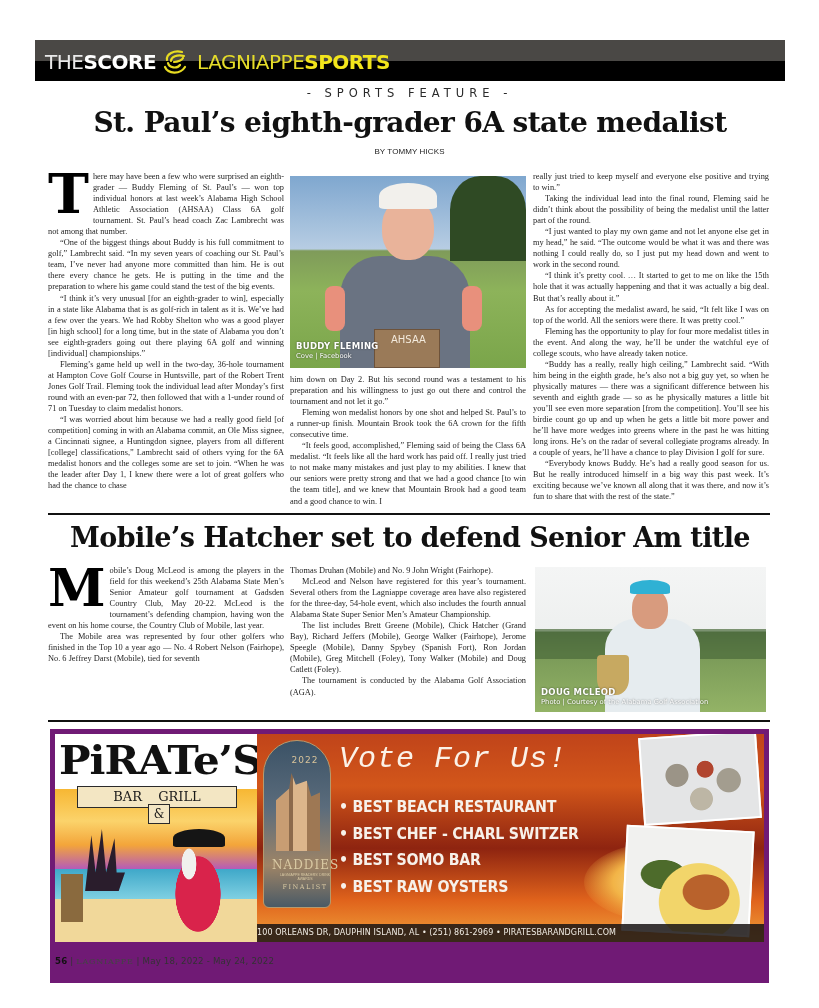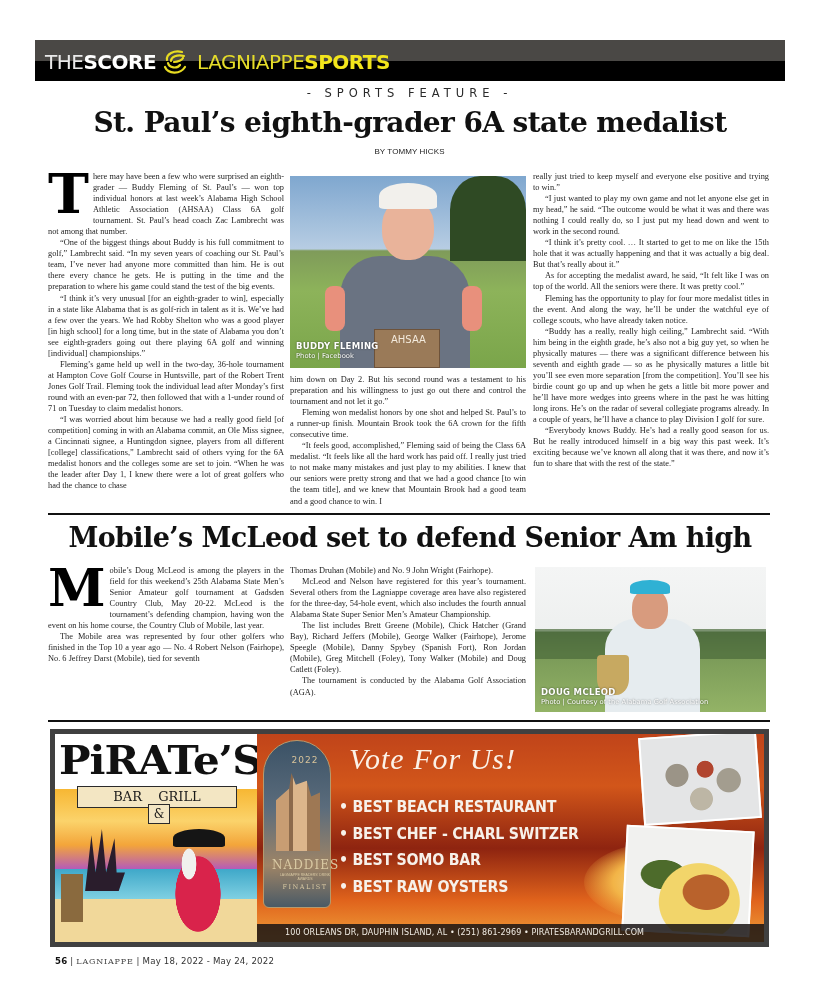--- a/index.html
+++ b/index.html
@@ -34,36 +34,36 @@
   .dropcap.m { font-size: 52px; line-height: 44px; height: 44px; margin-top: 1px; }
 
   .photo { position: absolute; overflow: hidden; }
   .photo .cap { position: absolute; left: 6px; font-family: "DejaVu Sans", sans-serif; color: #fff; text-shadow: 0 0 2px rgba(0,0,0,0.6); }
   .photo .cap .name { font-size: 8.5px; font-weight: bold; letter-spacing: 0.3px; display: block; }
   .photo .cap .credit { font-size: 6.8px; display: block; margin-top: 1px; }
 
   .rule { position: absolute; height: 1.6px; background: #111; }
 
   
-  .ad { position: absolute; left: 50px; top: 729px; width: 719px; height: 218px; background: #404040; padding: 5px; }
+  .ad { position: absolute; left: 50px; top: 729px; width: 719px; height: 254px; background: #701a75; padding: 5px; }
   .ad-inner { position: relative; width: 100%; height: 100%; overflow: hidden; }
   .ad-logo-panel { position: absolute; left: 0; top: 0; width: 202px; height: 208px; background: #fff; overflow: hidden; }
   .ad-main { position: absolute; left: 202px; top: 0; width: 507px; height: 208px; background: linear-gradient(180deg, #c0441a 0%, #d2561a 25%, #8e2410 55%, #e0631c 80%, #f0a13a 100%); overflow: hidden; }
   .ad-main .glow { position: absolute; right: 20px; bottom: 20px; width: 160px; height: 80px; border-radius: 50%; background: radial-gradient(ellipse, #f7e5a4 0%, #f2b447 45%, rgba(240,150,40,0) 75%); }
   .ad-badge { position: absolute; left: 6px; top: 6px; width: 68px; height: 168px; border-radius: 34px 34px 6px 6px; background: linear-gradient(180deg, #3b5266 0%, #5b6c7c 40%, #9e8466 75%, #4a5a66 100%); border: 1.5px solid #b59a6e; padding-left: 8px; }
   .ad-badge .year { position: absolute; top: 14px; width: 100%; text-align: center; font-family: "DejaVu Sans", sans-serif; font-size: 9px; color: #d8c39a; letter-spacing: 1px; }
   .ad-badge .towers { position: absolute; left: 12px; top: 32px; width: 44px; height: 78px; background: linear-gradient(90deg, #c89d73 0 30%, #8c6a4c 30% 38%, #dcb68c 38% 70%, #9e7854 70% 100%); clip-path: polygon(0 35%, 30% 20%, 35% 0, 45% 15%, 70% 10%, 80% 30%, 100% 25%, 100% 100%, 0 100%); }
   .ad-badge .naddies { position: absolute; top: 117px; width: 100%; text-align: center; font-family: "DejaVu Serif", serif; font-size: 12px; color: #d9c9a3; letter-spacing: 1px; }
   .ad-badge .sub { position: absolute; top: 132px; width: 100%; text-align: center; font-family: "Liberation Sans", sans-serif; font-size: 3.5px; color: #d9c9a3; }
   .ad-badge .finalist { position: absolute; top: 142px; width: 100%; text-align: center; font-family: "DejaVu Serif", serif; font-size: 6.5px; color: #d9c9a3; letter-spacing: 1.5px; }
-  .ad-vote { position: absolute; left: 92px; top: 8px; font-family: Liberation Serif, serif; font-style: italic; font-size: 30px; color: #fbf2e8; letter-spacing: 1px; }
+  .ad-vote { position: absolute; left: 82px; top: 8px; font-family: Liberation Mono, monospace; font-style: italic; font-size: 30px; color: #fbf2e8; letter-spacing: 1px; }
   .ad-list { position: absolute; left: 82px; top: 60px; list-style: none; }
   .ad-list li { font-family: "DejaVu Sans", sans-serif; font-weight: bold; font-size: 16.5px; line-height: 26.5px; color: #f7f1ea; letter-spacing: -0.3px; transform: scaleX(0.86); transform-origin: left; white-space: nowrap; }
   .ad-list li::before { content: "• "; }
-  .ad-footer { position: absolute; left: 0; bottom: 0; width: 100%; height: 18px; background: rgba(25,20,20,0.85); text-align: left; padding-left: 28px; font-family: "DejaVu Sans", sans-serif; font-size: 8px; line-height: 18px; color: #f0ece4; letter-spacing: 0.1px; white-space: nowrap; }
+  .ad-footer { position: absolute; left: 0; bottom: 0; width: 100%; height: 18px; background: rgba(25,20,20,0.85); text-align: left; font-family: "DejaVu Sans", sans-serif; font-size: 8px; line-height: 18px; color: #f0ece4; letter-spacing: 0.1px; white-space: nowrap; }
   .food1 { position: absolute; right: 5px; top: 0; width: 118px; height: 88px; background: radial-gradient(circle at 30% 45%, #9b9487 0 12%, transparent 13%), radial-gradient(circle at 55% 40%, #b1452f 0 10%, transparent 11%), radial-gradient(circle at 75% 55%, #a39d8f 0 12%, transparent 13%), radial-gradient(circle at 50% 75%, #bdb6a5 0 13%, transparent 14%), #e4e5e6; transform: rotate(-4deg); border: 2px solid #fff; }
   .food2 { position: absolute; right: 12px; top: 94px; width: 128px; height: 106px; background: radial-gradient(ellipse at 65% 60%, #b9622c 0 20%, transparent 21%), radial-gradient(ellipse at 60% 70%, #f2d56a 0 38%, transparent 39%), radial-gradient(ellipse at 30% 45%, #4d6b2b 0 18%, transparent 19%), #f1f1ef; transform: rotate(3deg); border: 2px solid #fff; }
 
   
   .pirate-sky { position: absolute; left: 0; top: 55px; width: 100%; height: 80px; background: linear-gradient(180deg, #f7b733 0%, #fbd36b 40%, #f3a53a 70%, #b55bb8 100%); }
   .pirate-sea { position: absolute; left: 0; top: 135px; width: 100%; height: 30px; background: linear-gradient(180deg, #3fa8c9, #7fd0e2); }
   .pirate-sand { position: absolute; left: 0; top: 165px; width: 100%; height: 43px; background: #f1d89a; }
   .pirate-title { position: absolute; left: 4px; top: 2px; font-family: "DejaVu Serif", serif; font-weight: bold; font-size: 40px; color: #111; letter-spacing: -1px; transform: scaleX(1.05); transform-origin: left; }
   .pirate-banner { position: absolute; left: 22px; top: 52px; width: 160px; height: 22px; background: #f3e6c3; border: 1.5px solid #2a2a2a; font-family: "DejaVu Serif", serif; font-size: 13px; line-height: 19px; text-align: center; color: #1a1a1a; word-spacing: 12px; }
   .pirate-amp { position: absolute; left: 93px; top: 70px; width: 22px; height: 20px; background: #f3e6c3; border: 1.5px solid #2a2a2a; font-family: "DejaVu Serif", serif; font-size: 12px; text-align: center; line-height: 18px; }
@@ -113,43 +113,44 @@
 <div class="photo" style="left:290px; top:176px; width:236px; height:192px; background: linear-gradient(180deg, #7fa7cf 0%, #b7cde3 38%, #7f9b5a 39%, #8db35a 60%, #7aa54a 100%);">
   <div style="position:absolute; left:160px; top:0; width:76px; height:85px; background:#2f4a24; border-radius:40% 40% 0 0;"></div>
   <div style="position:absolute; left:50px; top:80px; width:130px; height:112px; background:#6a7382; border-radius:40px 40px 0 0;"></div>
   <div style="position:absolute; left:35px; top:110px; width:20px; height:45px; background:#e8907c; border-radius:8px;"></div>
   <div style="position:absolute; left:172px; top:110px; width:20px; height:45px; background:#e8907c; border-radius:8px;"></div>
   <div style="position:absolute; left:92px; top:22px; width:52px; height:62px; background:#e9b39a; border-radius:45%;"></div>
   <div style="position:absolute; left:89px; top:7px; width:58px; height:26px; background:#f2f0ec; border-radius:50% 50% 10% 10%;"></div>
   <div style="position:absolute; left:84px; top:153px; width:66px; height:39px; background:#9a7a58; border:1px solid #6d523a; color:#f3eadc; font-family:'DejaVu Sans',sans-serif; font-size:10px; padding:4px 0 0 16px;">AHSAA</div>
   <div class="cap" style="top:165px;">
     <span class="name">BUDDY FLEMING</span>
-    <span class="credit">Photo | Facebook</span>
+    <span class="credit">Cove | Facebook</span>
   </div>
 </div>
 
 <div class="col" style="left:290px; top:374px; width:236px;">
   <p class="noindent">him down on Day 2. But his second round was a testament to his preparation and his willingness to just go out there and control the tournament and not let it go.”</p>
   <p>Fleming won medalist honors by one shot and helped St. Paul’s to a runner-up finish. Mountain Brook took the 6A crown for the fifth consecutive time.</p>
   <p>“It feels good, accomplished,” Fleming said of being the Class 6A medalist. “It feels like all the hard work has paid off. I really just tried to not make many mistakes and just play to my abilities. I knew that our seniors were pretty strong and that we had a good chance [to win the team title], and we knew that Mountain Brook had a good team and a good chance to win. I</p>
 </div>
 
 <div class="col" style="left:533px; top:171px; width:236px;">
   <p class="noindent">really just tried to keep myself and everyone else positive and trying to win.”</p>
+  <p>Taking the individual lead into the final round, Fleming said he didn’t think about the possibility of being the medalist until the latter part of the round.</p>
   <p>“I just wanted to play my own game and not let anyone else get in my head,” he said. “The outcome would be what it was and there was nothing I could really do, so I just put my head down and went to work in the second round.</p>
   <p>“I think it’s pretty cool. … It started to get to me on like the 15th hole that it was actually happening and that it was actually a big deal. But that’s really about it.”</p>
   <p>As for accepting the medalist award, he said, “It felt like I was on top of the world. All the seniors were there. It was pretty cool.”</p>
   <p>Fleming has the opportunity to play for four more medalist titles in the event. And along the way, he’ll be under the watchful eye of college scouts, who have already taken notice.</p>
   <p>“Buddy has a really, really high ceiling,” Lambrecht said. “With him being in the eighth grade, he’s also not a big guy yet, so when he physically matures — there was a significant difference between his seventh and eighth grade — so as he physically matures a little bit you’ll see even more separation [from the competition]. You’ll see his birdie count go up and up when he gets a little bit more power and he’ll have more wedges into greens where in the past he was hitting long irons. He’s on the radar of several collegiate programs already. In a couple of years, he’ll have a chance to play Division I golf for sure.</p>
   <p>“Everybody knows Buddy. He’s had a really good season for us. But he really introduced himself in a big way this past week. It’s exciting because we’ve known all along that it was there, and now it’s fun to share that with the rest of the state.”</p>
 </div>
 
 <div class="rule" style="left:48px; top:513px; width:722px;"></div>
 
-<h2 class="headline h2">Mobile’s McLeod set to defend Senior Am high</h2>
+<h2 class="headline h2">Mobile’s Hatcher set to defend Senior Am title</h2>
 
 <div class="col" style="left:48px; top:565px; width:236px;">
   <p class="first"><span class="dropcap m">M</span><span>obile’s Doug McLeod is among the players in the field for this weekend’s 25th Alabama State Men’s Senior Amateur golf tournament at Gadsden Country Club, May 20-22. McLeod is the tournament’s defending champion, having won the event on his home course, the Country Club of Mobile, last year.</span></p>
   <p>The Mobile area was represented by four other golfers who finished in the Top 10 a year ago — No. 4 Robert Nelson (Fairhope), No. 6 Jeffrey Darst (Mobile), tied for seventh</p>
 </div>
 
 <div class="col" style="left:290px; top:565px; width:236px;">
   <p class="noindent">Thomas Druhan (Mobile) and No. 9 John Wright (Fairhope).</p>
   <p>McLeod and Nelson have registered for this year’s tournament. Several others from the Lagniappe coverage area have also registered for the three-day, 54-hole event, which also includes the fourth annual Alabama State Super Senior Men’s Amateur Championship.</p>
   <p>The list includes Brett Greene (Mobile), Chick Hatcher (Grand Bay), Richard Jeffers (Mobile), George Walker (Fairhope), Jerome Speegle (Mobile), Danny Spybey (Spanish Fort), Ron Jordan (Mobile), Greg Mitchell (Foley), Tony Walker (Mobile) and Doug Catlett (Foley).</p>

